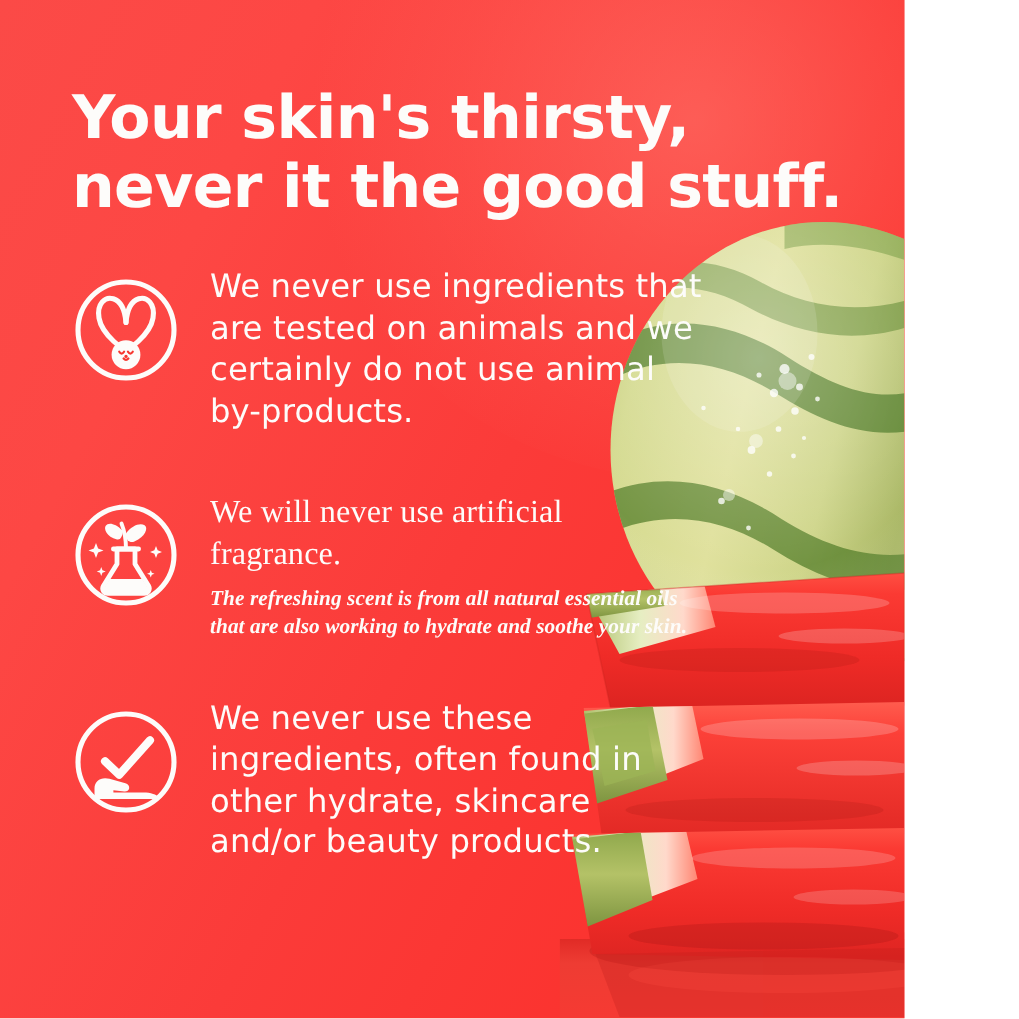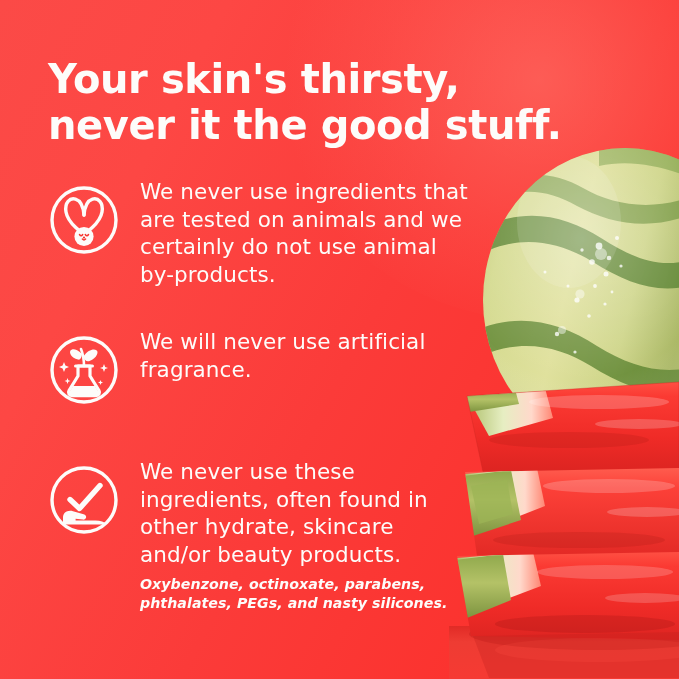--- a/index.html
+++ b/index.html
@@ -2,21 +2,21 @@
 <html><head>
 <meta charset="utf-8">
 <style>
   html, body {
     margin: 0;
     padding: 0;
     background: #ffffff;
   }
   .poster {
     position: relative;
-    width: 679px;
+    width: 603px;
     height: 679px;
     overflow: hidden;
     font-family: "DejaVu Sans", "Liberation Sans", sans-serif;
     background: linear-gradient(118deg, #fb4a47 0%, #fd4744 22%, #fb3b39 52%, #fb332f 78%, #fa2f2c 100%);
   }
   
   .bg-bloom {
     position: absolute;
     top: -160px;
     right: -120px;
@@ -50,21 +50,21 @@
     width: 420px;
     z-index: 6;
   }
   .feature {
     position: relative;
     display: flex;
     align-items: flex-start;
     justify-content: center;
   }
   .feature-1 { margin-bottom: 40px; }
-  .feature-2 { margin-bottom: 52px; }
+  .feature-2 { margin-bottom: 38px; font-family: Liberation Serif, serif; }
 
   .icon-wrap {
     flex: 0 0 auto;
     width: 72px;
     height: 72px;
     margin-right: 20px;
     margin-top: 6px;
   }
   .icon-wrap svg { display: block; width: 72px; height: 72px; }
 
@@ -294,33 +294,33 @@
           <path d="M35.4 22.5 C40 15.8 45.6 14.6 48.4 16.2 C51 17.7 49 24 41.6 27 C38.6 28.2 36.4 26.4 35.4 22.5 Z" fill="#fdfcfa"></path>
 
           <path d="M16 28 L17.4 31.6 L21 33 L17.4 34.4 L16 38 L14.6 34.4 L11 33 L14.6 31.6 Z" fill="#fdfcfa"></path>
           <path d="M56 30 L57.1 32.9 L60 34 L57.1 35.1 L56 38 L54.9 35.1 L52 34 L54.9 32.9 Z" fill="#fdfcfa"></path>
           <path d="M19.5 44 L20.3 46.2 L22.5 47 L20.3 47.8 L19.5 50 L18.7 47.8 L16.5 47 L18.7 46.2 Z" fill="#fdfcfa"></path>
           <path d="M52.5 46 L53.2 47.8 L55 48.5 L53.2 49.2 L52.5 51 L51.8 49.2 L50 48.5 L51.8 47.8 Z" fill="#fdfcfa"></path>
         </svg>
       </div>
       <div class="feature-text">
         <div class="feature-main">We will never use artificial fragrance.</div>
+        <div class="feature-sub">The refreshing scent is from all natural essential oils that are also working to hydrate and soothe your skin.</div>
       </div>
     </div>
 
     <div class="feature feature-3">
       <div class="icon-wrap">
         <svg viewBox="0 0 72 72" xmlns="http://www.w3.org/2000/svg" aria-hidden="true">
           <circle cx="36" cy="36" r="32" fill="none" stroke="#fdfcfa" stroke-width="3.4"></circle>
 
           <path d="M22 35.5 L31.5 44.5 L52 21.5" fill="none" stroke="#fdfcfa" stroke-width="5.4" stroke-linecap="round" stroke-linejoin="round"></path>
 
           <path d="M15 53.5 C15 48.6 19.6 45.6 25 47.2 L35.6 50.2 C37.4 50.7 38.4 52.2 38.1 53.6 C37.8 55 36.4 55.8 34.8 55.6 L27.6 54.8 L27.6 56.4 L47.5 56.4 C52.6 56.4 56.4 57.8 58 59.6 L58 60.6 L15 60.6 Z" fill="#fdfcfa"></path>
         </svg>
       </div>
       <div class="feature-text">
         <div class="feature-main">We never use these ingredients, often found in other hydrate, skincare and/or beauty products.</div>
-        <div class="feature-sub">Oxybenzone, octinoxate, parabens, phthalates, PEGs, and nasty silicones.</div>
       </div>
     </div>
 
   </div>
 </div>
 
 </body></html>

